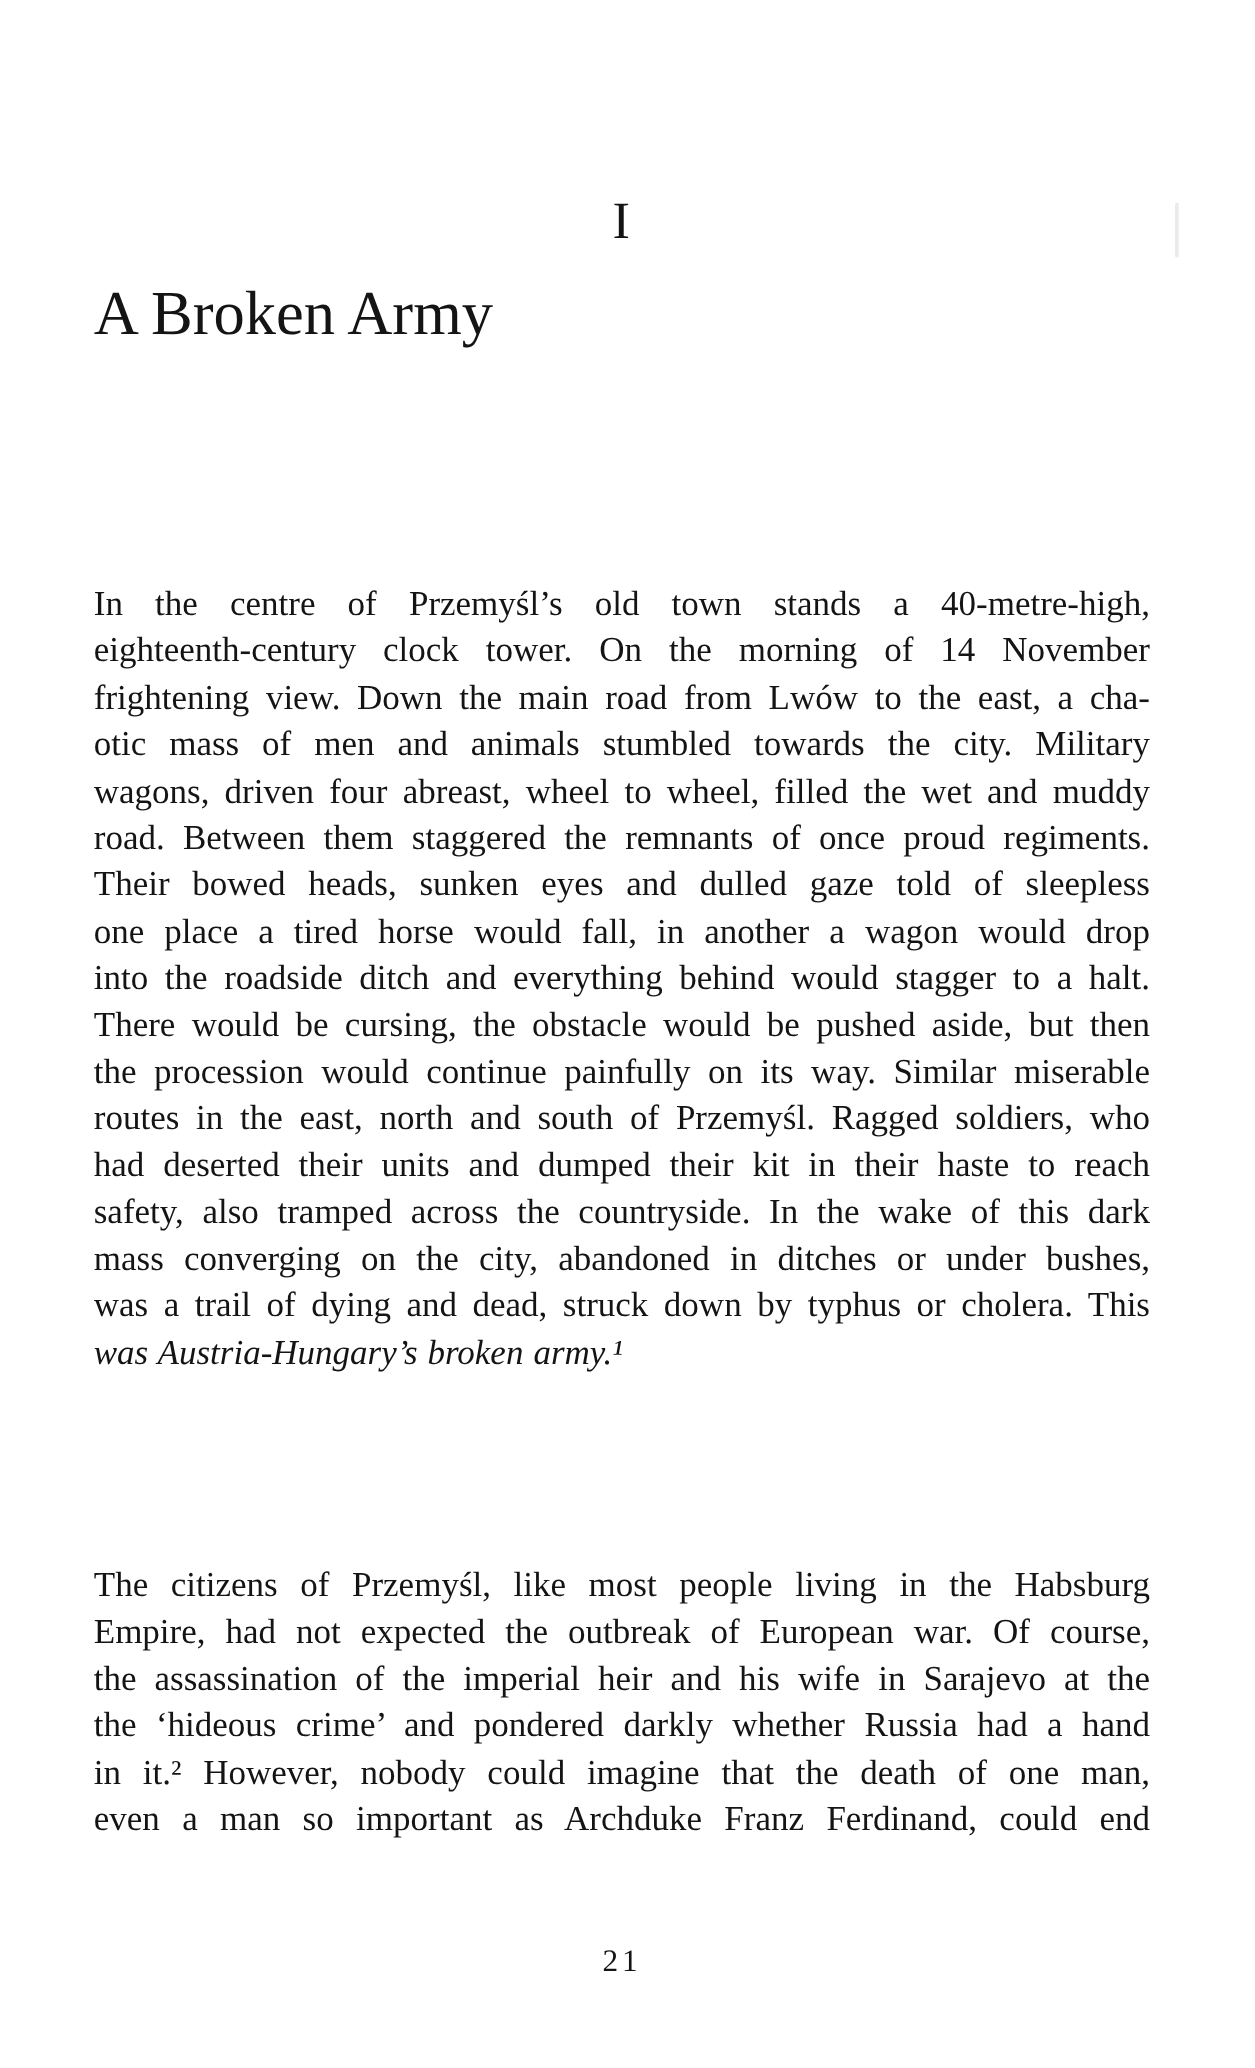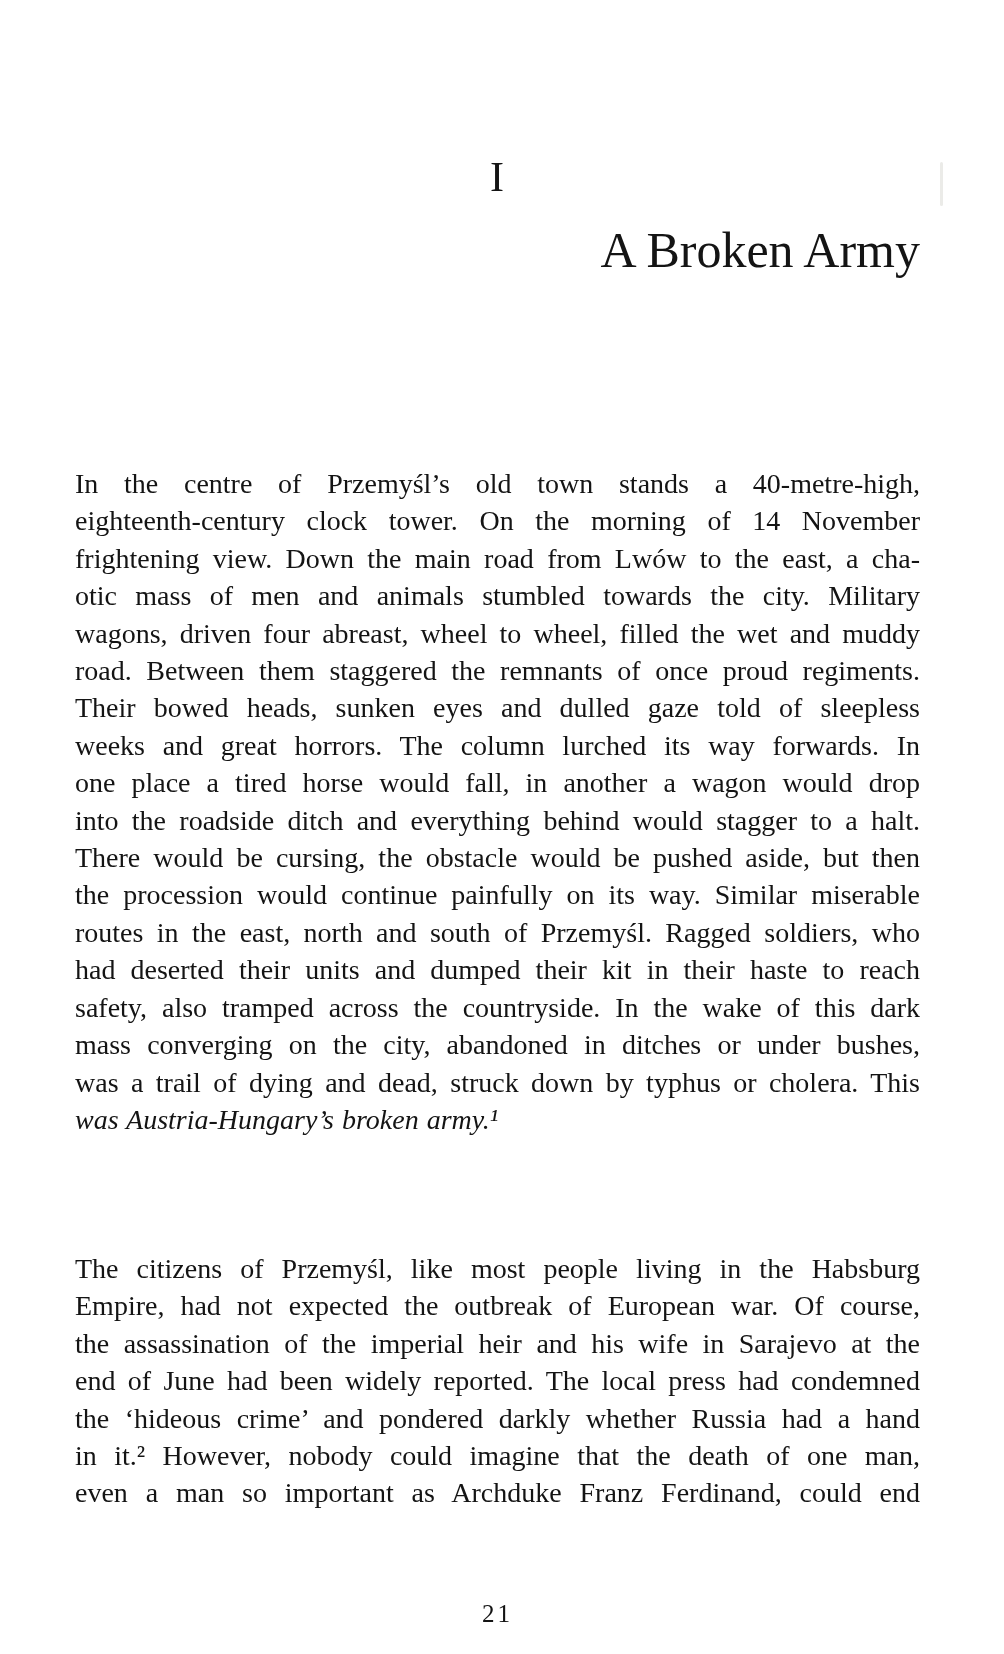--- a/index.html
+++ b/index.html
@@ -20,21 +20,21 @@
     text-align: center;
     font-size: 42px;
     line-height: 46px;
     letter-spacing: 1px;
   }
   .chapter-title {
     position: absolute;
     left: 75px;
     top: 222px;
     width: 845px;
-    text-align: right;
+    text-align: left;
     font-size: 50px;
     line-height: 56px;
   }
   .body-paragraph {
     position: absolute;
     left: 75px;
     width: 845px;
     font-size: 28px;
     line-height: 37.4px;
   }
@@ -49,21 +49,20 @@
   }
   .line.final { text-align-last: left; font-style: italic; }
   .folio {
     position: absolute;
     left: 75px;
     top: 1556px;
     width: 845px;
     text-align: center;
     font-size: 25px;
     letter-spacing: 3px;
-    margin-top: 44px;
   }
   .scan-smudge {
     position: absolute;
     left: 940px;
     top: 162px;
     width: 3px;
     height: 44px;
     background: #ebebe8;
     border-radius: 2px;
   }
@@ -78,38 +77,36 @@
   <div class="chapter-title">A Broken Army</div>
 
   <div class="body-paragraph para-1">
       <div class="line">In the centre of Przemyśl’s old town stands a 40-metre-high,</div>
       <div class="line">eighteenth-century clock tower. On the morning of 14 November</div>
       <div class="line">frightening view. Down the main road from Lwów to the east, a cha-</div>
       <div class="line">otic mass of men and animals stumbled towards the city. Military</div>
       <div class="line">wagons, driven four abreast, wheel to wheel, filled the wet and muddy</div>
       <div class="line">road. Between them staggered the remnants of once proud regiments.</div>
       <div class="line">Their bowed heads, sunken eyes and dulled gaze told of sleepless</div>
-      <div class="line">weeks and great horrors. The column lurched its way forwards. In</div>
       <div class="line">one place a tired horse would fall, in another a wagon would drop</div>
       <div class="line">into the roadside ditch and everything behind would stagger to a halt.</div>
       <div class="line">There would be cursing, the obstacle would be pushed aside, but then</div>
       <div class="line">the procession would continue painfully on its way. Similar miserable</div>
       <div class="line">routes in the east, north and south of Przemyśl. Ragged soldiers, who</div>
       <div class="line">had deserted their units and dumped their kit in their haste to reach</div>
       <div class="line">safety, also tramped across the countryside. In the wake of this dark</div>
       <div class="line">mass converging on the city, abandoned in ditches or under bushes,</div>
       <div class="line">was a trail of dying and dead, struck down by typhus or cholera. This</div>
       <div class="line final">was Austria-Hungary’s broken army.¹</div>
     </div>
 
   <div class="body-paragraph para-2">
       <div class="line">The citizens of Przemyśl, like most people living in the Habsburg</div>
       <div class="line">Empire, had not expected the outbreak of European war. Of course,</div>
       <div class="line">the assassination of the imperial heir and his wife in Sarajevo at the</div>
-      <div class="line">end of June had been widely reported. The local press had condemned</div>
       <div class="line">the ‘hideous crime’ and pondered darkly whether Russia had a hand</div>
       <div class="line">in it.² However, nobody could imagine that the death of one man,</div>
       <div class="line">even a man so important as Archduke Franz Ferdinand, could end</div>
     </div>
 
   <div class="folio">21</div>
 
   <div class="scan-smudge"></div>
 
 </div>

